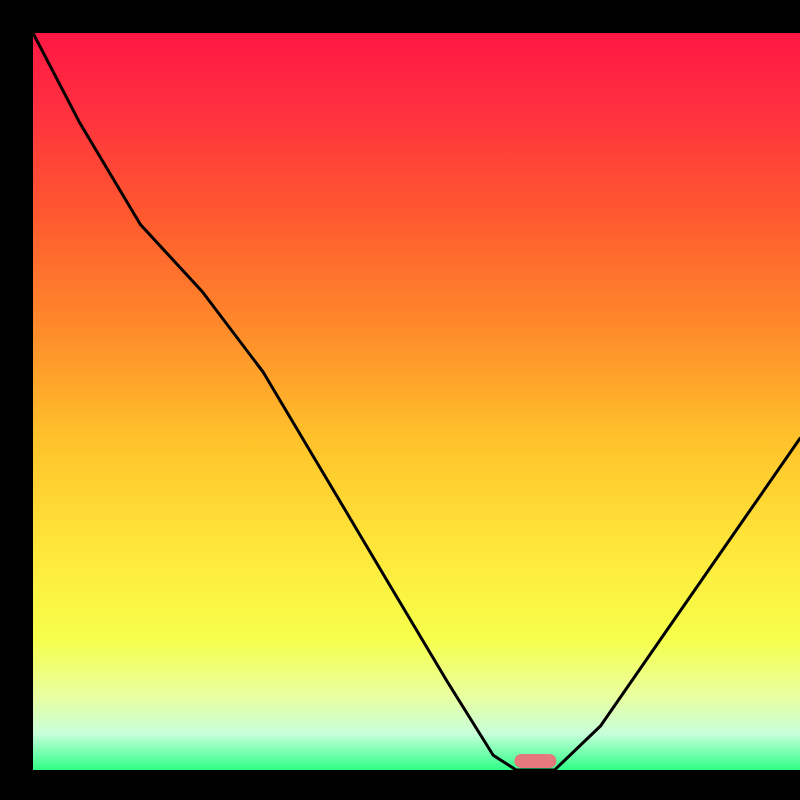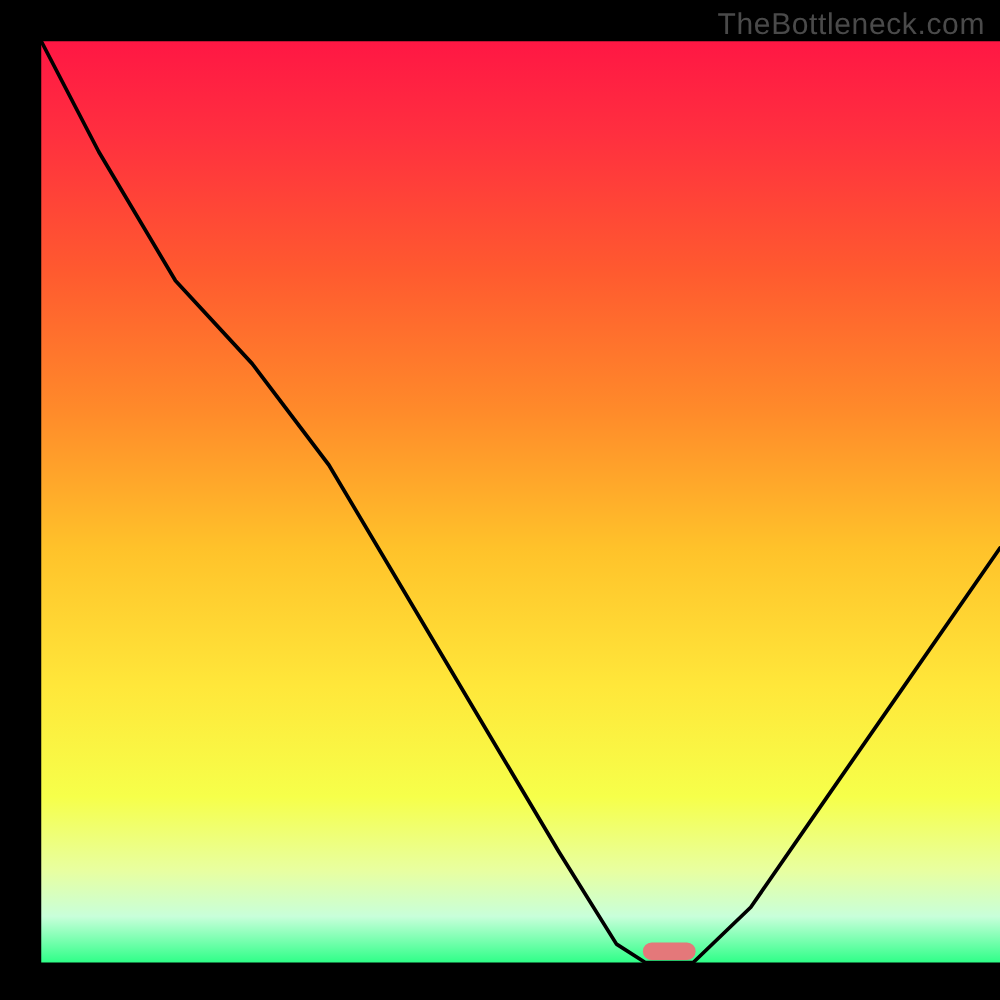--- a/index.html
+++ b/index.html
@@ -49,14 +49,13 @@
           <stop offset="82%" stop-color="#f6ff4a"></stop>
           <stop offset="90%" stop-color="#e8ffa0"></stop>
           <stop offset="95%" stop-color="#c8ffda"></stop>
           <stop offset="100%" stop-color="#2fff88"></stop>
         </linearGradient>
       </defs>
       <rect x="33" y="33" width="767" height="737" fill="url(#bg-grad)"></rect>
       <path d="M33.0 33.0 L79.0 121.4 L140.4 224.6 L201.7 290.9 L263.1 372.0 L324.5 475.2 L385.8 578.4 L447.2 681.6 L493.2 755.3 L516.2 770.0 L554.6 770.0 L600.6 725.8 L661.9 637.3 L723.3 548.9 L800.0 438.4" fill="none" stroke="#000" stroke-width="3" stroke-linecap="round" stroke-linejoin="round"></path>
       <rect x="514.3" y="754.0" width="42.2" height="14" rx="7" ry="7" fill="#e4787a"></rect>
     </svg>
-  <div class="watermark">TheBottleneck.com</div>
 </div>
 
 </body></html>

